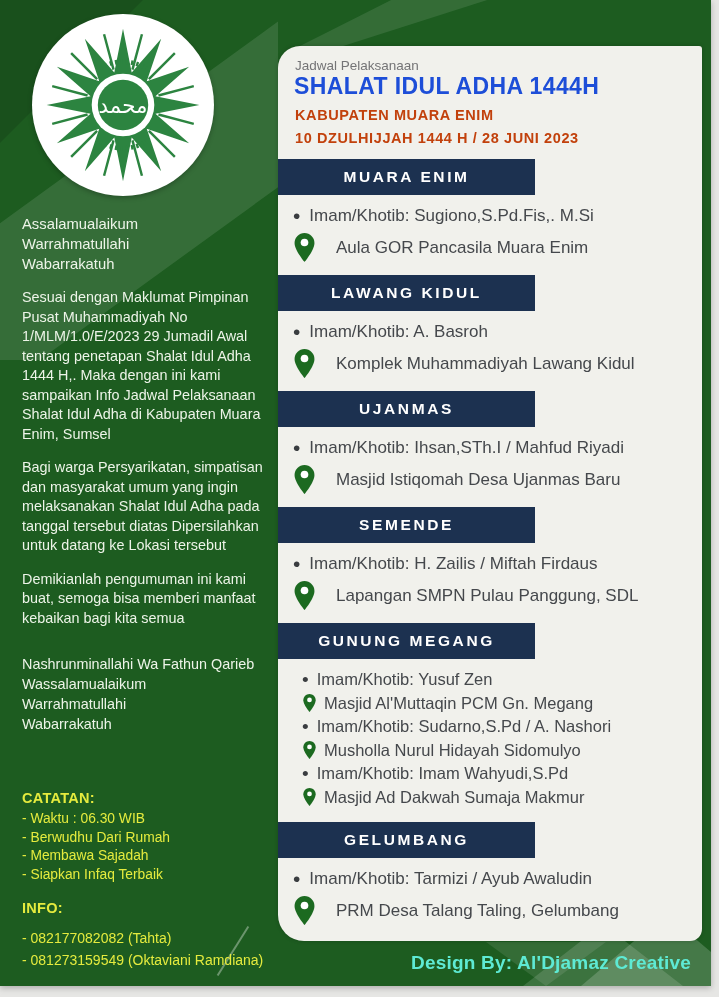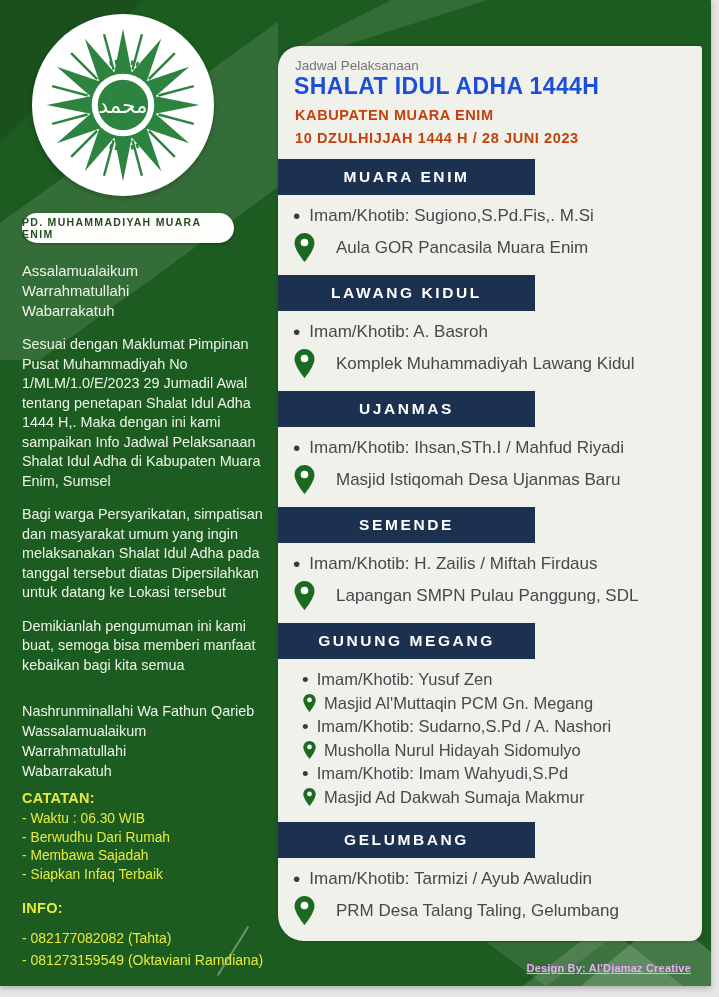--- a/index.html
+++ b/index.html
@@ -44,21 +44,21 @@
   .entry { padding-left:15px; }
   .imam-row { display:flex; align-items:center; gap:9px; margin-top:11px; font-size:17px; color:#45484c; }
   .bullet { font-size:21px; line-height:14px; color:#3a3d40; }
   .loc-row { display:flex; align-items:center; gap:21px; margin:7px 0 6px 1px; font-size:17px; color:#45484c; }
   .compact { padding-left:24px; margin-top:9px; }
   .compact .c-row { display:flex; align-items:center; gap:8px; font-size:16.5px; color:#45484c; line-height:23.5px; }
   .compact .bullet { font-size:19px; }
   .pin-small { flex:0 0 auto; margin-left:1px; }
 
   
-  .footer-credit { position:absolute; right:20px; bottom:12px; color:#f0abfc; font-size:11px; font-weight:bold; letter-spacing:.2px;text-decoration:underline; }
+  .footer-credit { position:absolute; right:20px; bottom:12px; color:#5eead4; font-size:19px; font-weight:bold; letter-spacing:.2px; }
 </style>
 </head>
 <body>
 
 <div class="stage">
   <div class="poster">
 
     <div class="deco deco-dark-tri"></div>
     <div class="deco deco-band"></div>
     <div class="deco deco-strip"></div>
@@ -86,23 +86,20 @@
           </g>
           <polygon fill="#2c8440" points="100,0 42.5,11.4 86.6,50 31.1,31.1 50,86.6 11.4,42.5 0,100 -11.4,42.5 -50,86.6 -31.1,31.1 -86.6,50 -42.5,11.4 -100,0 -42.5,-11.4 -86.6,-50 -31.1,-31.1 -50,-86.6 -11.4,-42.5 0,-100 11.4,-42.5 50,-86.6 31.1,-31.1 86.6,-50 42.5,-11.4"></polygon>
           <circle r="41" fill="#fff"></circle>
           <circle r="33" fill="#2c8440"></circle>
           <text x="0" y="10" text-anchor="middle" font-family="DejaVu Sans, sans-serif" font-size="28" fill="#ffffff">محمد</text>
           <path d="M -30 -48 A 56 56 0 0 1 30 -48" fill="none" stroke="#2c8440" stroke-width="6" stroke-dasharray="3 4"></path>
           <path d="M -30 48 A 56 56 0 0 0 30 48" fill="none" stroke="#2c8440" stroke-width="6" stroke-dasharray="3 4"></path>
         </svg>
       </div>
 
-      <div class="badge">
-        <span>PD. MUHAMMADIYAH MUARA ENIM</span>
-      </div>
 
       <div class="greet">
         <div>Assalamualaikum</div>
         <div>Warrahmatullahi</div>
         <div>Wabarrakatuh</div>
       </div>
 
       <p class="para">Sesuai dengan Maklumat Pimpinan Pusat Muhammadiyah No 1/MLM/1.0/E/2023 29 Jumadil Awal tentang penetapan Shalat Idul Adha 1444 H,. Maka dengan ini kami sampaikan Info Jadwal Pelaksanaan Shalat Idul Adha di Kabupaten Muara Enim, Sumsel</p>
       <p class="para">Bagi warga Persyarikatan, simpatisan dan masyarakat umum yang ingin melaksanakan Shalat Idul Adha pada tanggal tersebut diatas Dipersilahkan untuk datang ke Lokasi tersebut</p>
       <p class="para">Demikianlah pengumuman ini kami buat, semoga bisa memberi manfaat kebaikan bagi kita semua</p>

